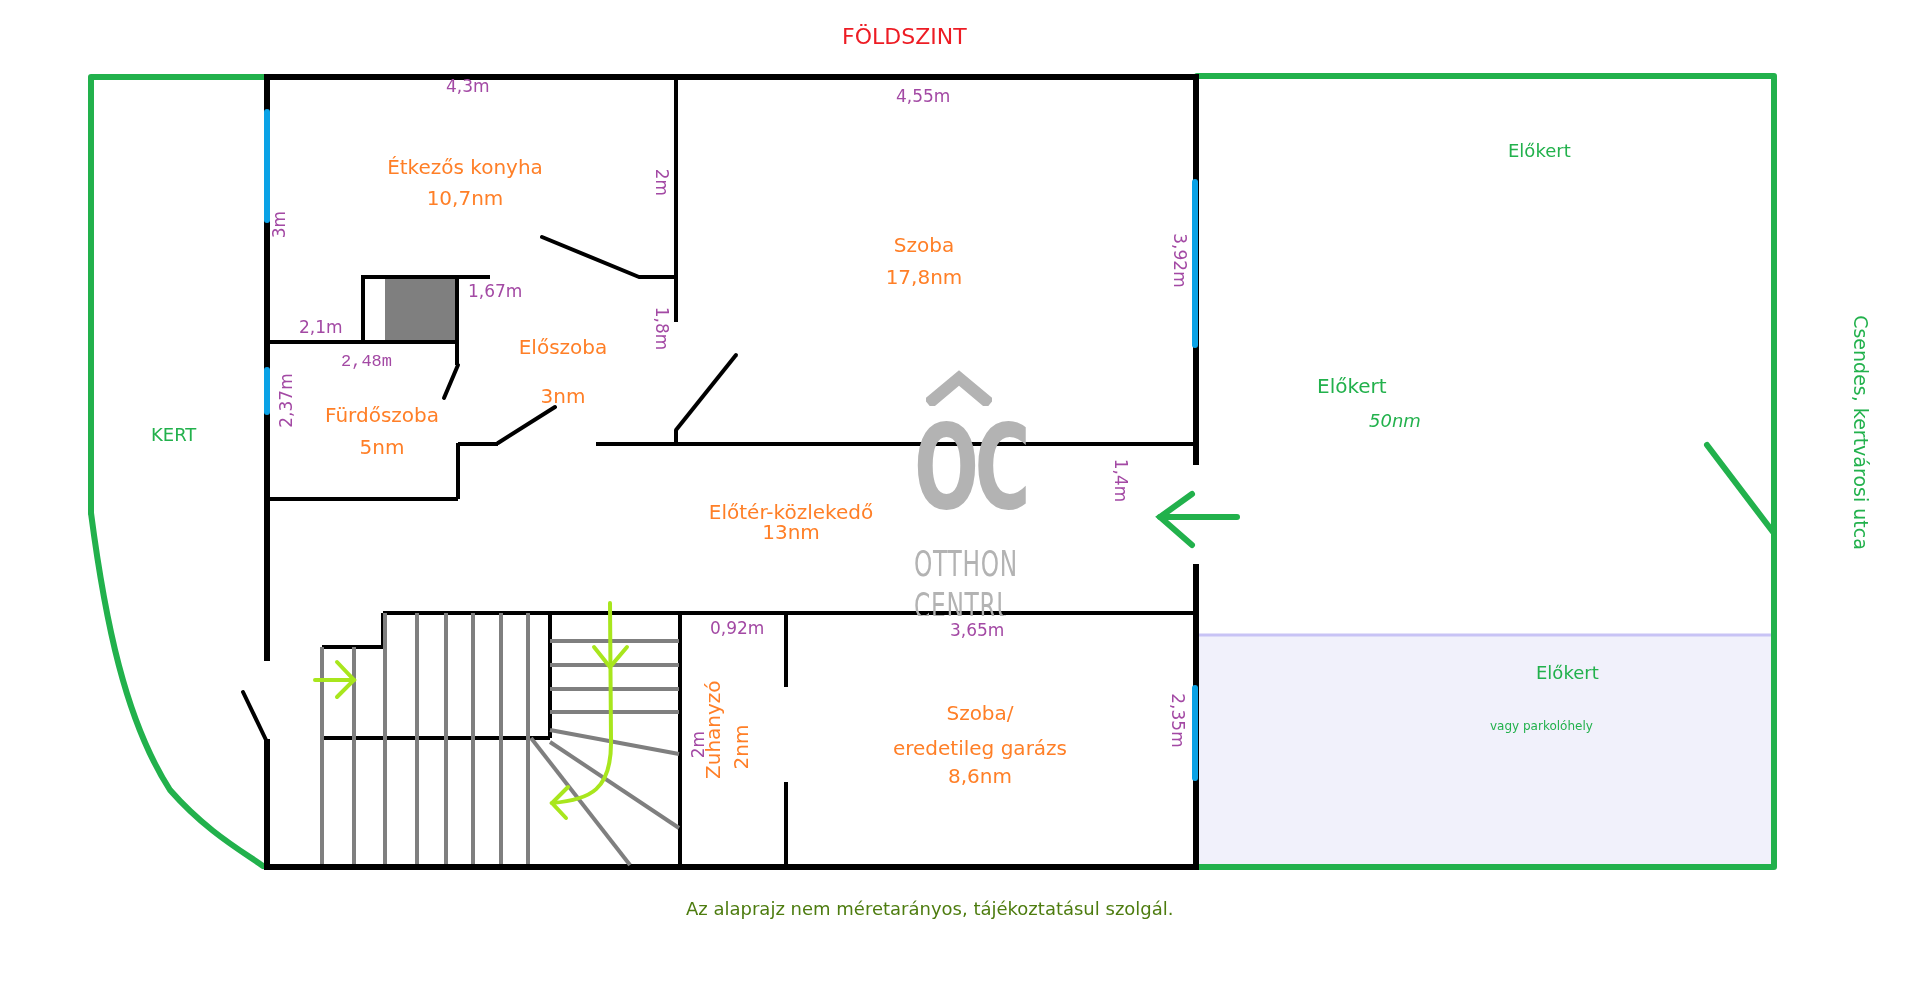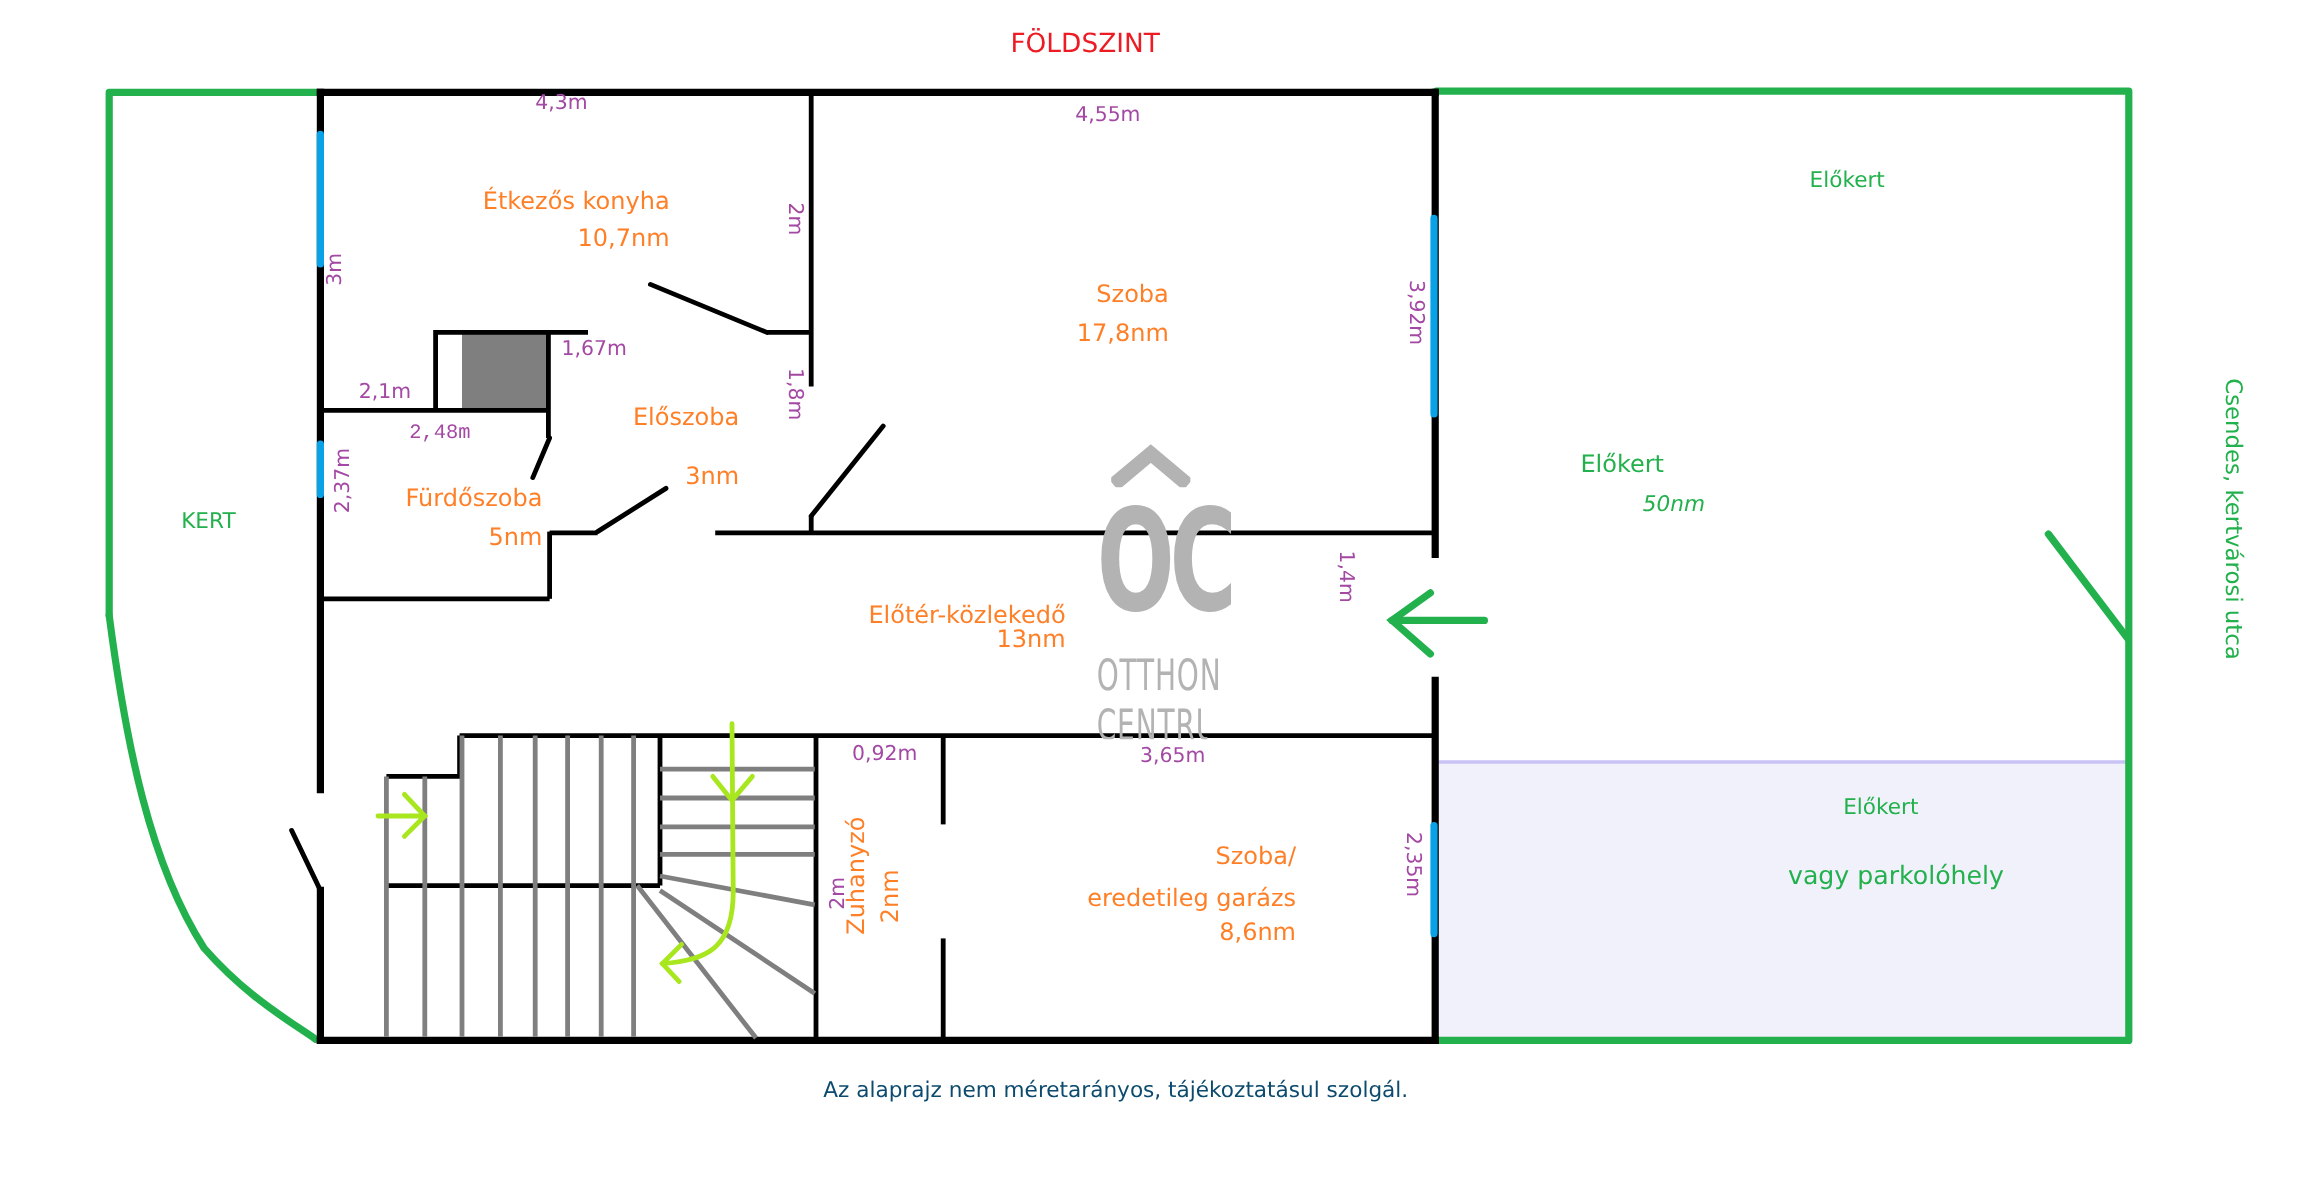--- a/index.html
+++ b/index.html
@@ -8,25 +8,25 @@
   #plan { position: absolute; left: 0; top: 0; width: 1920px; height: 991px; }
   .wall { stroke: #000; stroke-width: 6; stroke-linecap: square; fill: none; }
   .wall-thin { stroke: #000; stroke-width: 4; fill: none; }
   .door { stroke: #000; stroke-width: 4; fill: none; stroke-linecap: round; }
   .win { stroke: #0aa2e6; stroke-width: 6; fill: none; stroke-linecap: round; }
   .fence { stroke: #22b14c; stroke-width: 6; fill: none; stroke-linecap: round; stroke-linejoin: round; }
   .tread { stroke: #7f7f7f; stroke-width: 4; fill: none; }
   .stair-arrow { stroke: #a8e61d; stroke-width: 4; fill: none; stroke-linecap: round; }
   .entry-arrow { stroke: #22b14c; stroke-width: 6; fill: none; stroke-linecap: round; }
   .lbl { position: absolute; white-space: nowrap; line-height: 1; }
-  .room { color: #ff7f27; font-size: 20px; text-align: right; }
+  .room { color: #ff7f27; font-size: 20px; text-align: center; }
   .dim { color: #a349a4; font-size: 17px; }
   .garden { color: #22b14c; font-size: 18px; }
   .title { color: #ed1c24; font-size: 22px; }
-  .note { color: #0c4a6e; font-size: 18px; }
+  .note { color: #4d7c0f; font-size: 18px; }
   .rot-up { transform: rotate(-90deg); transform-origin: center center; }
   .rot-down { transform: rotate(90deg); transform-origin: center center; }
   .logo { position: absolute; left: 896px; top: 370px; width: 128px; height: 250px;
           color: #b3b3b3; text-align: center; font-family: "DejaVu Sans Condensed", "DejaVu Sans", sans-serif; }
   .logo .caret { position: absolute; left: 30px; top: 0; width: 66px; height: 36px; }
   .logo .oc { position: absolute; left: 0; top: 38px; width: 128px; font-size: 118px; font-weight: bold;
               letter-spacing: -6px; line-height: 1; transform: scaleX(0.72); transform-origin: center top; }
   .logo .w1, .logo .w2 { position: absolute; left: 0; width: 128px; font-size: 36px; line-height: 1;
               transform: scaleX(0.72); transform-origin: center top; letter-spacing: 1px; }
   .logo .w1 { top: 176px; }
@@ -183,14 +183,14 @@
 <div class="lbl dim" style="left:710px;top:620px;">0,92m</div>
 <div class="lbl dim" style="left:950px;top:622px;">3,65m</div>
 <div class="lbl dim rot-up" style="left:685px;top:736px;">2m</div>
 <div class="lbl dim rot-down" style="left:1150px;top:712px;">2,35m</div>
 
 <div class="lbl garden" style="left:151px;top:426px;">KERT</div>
 <div class="lbl garden" style="left:1508px;top:142px;">Előkert</div>
 <div class="lbl garden" style="left:1317px;top:376px;font-size:20px;">Előkert</div>
 <div class="lbl garden" style="left:1369px;top:412px;font-style:italic;">50nm</div>
 <div class="lbl garden" style="left:1536px;top:664px;">Előkert</div>
-<div class="lbl garden" style="left:1490px;top:720px;font-size:21px;">vagy parkolóhely</div>
+<div class="lbl garden" style="left:1490px;top:720px;font-size:12px;">vagy parkolóhely</div>
 <div class="lbl garden rot-down" style="left:1743px;top:423px;font-size:19px;">Csendes, kertvárosi utca</div>
 
 </body></html>

